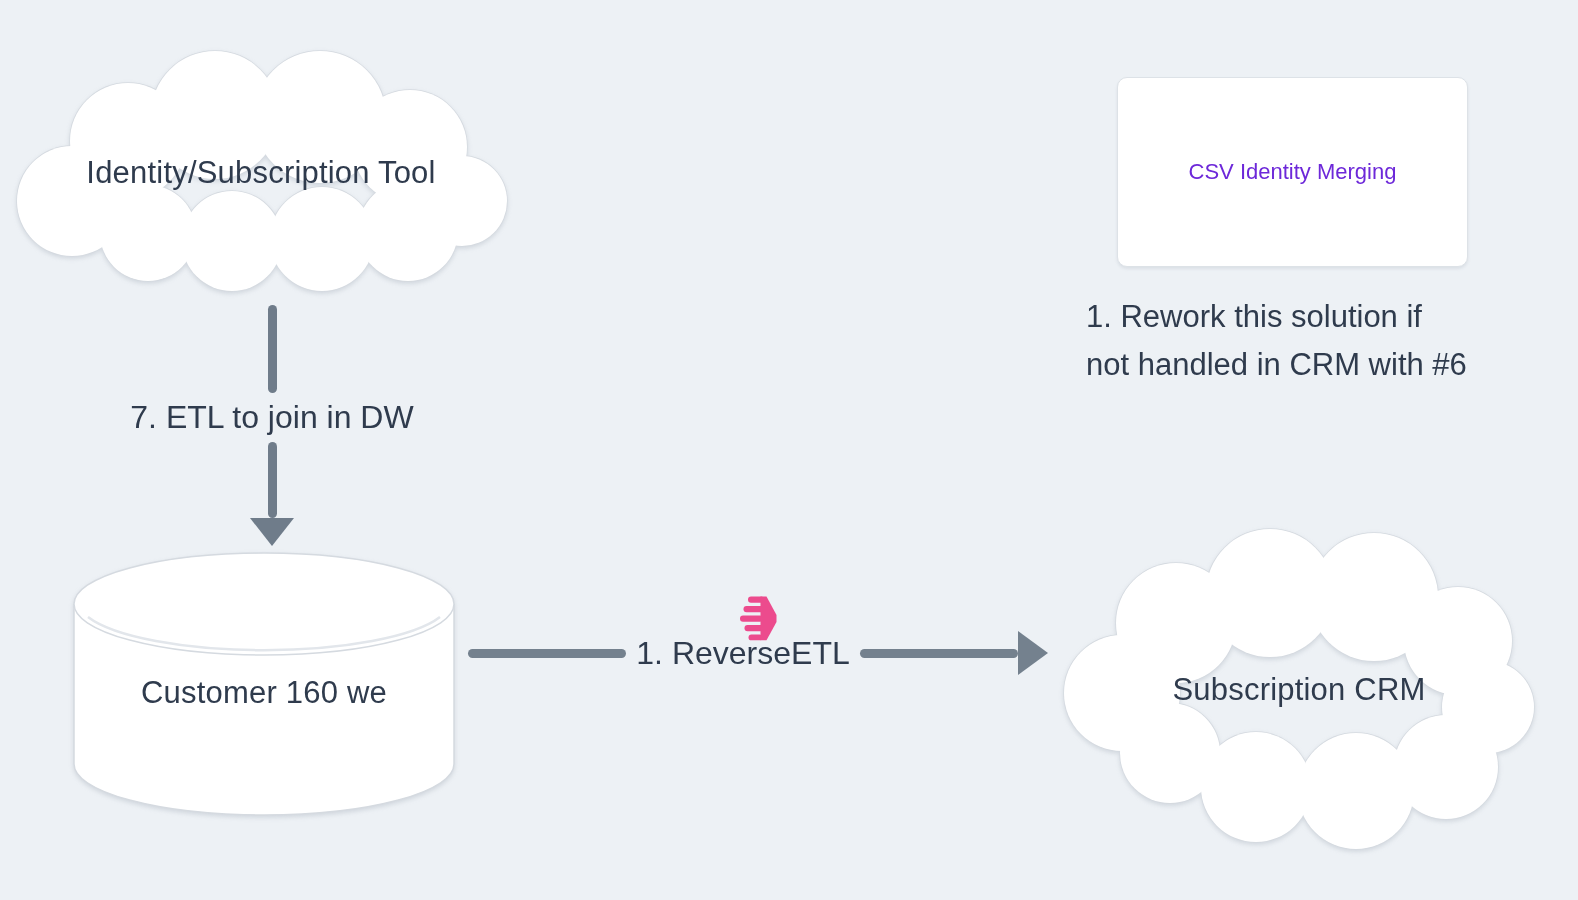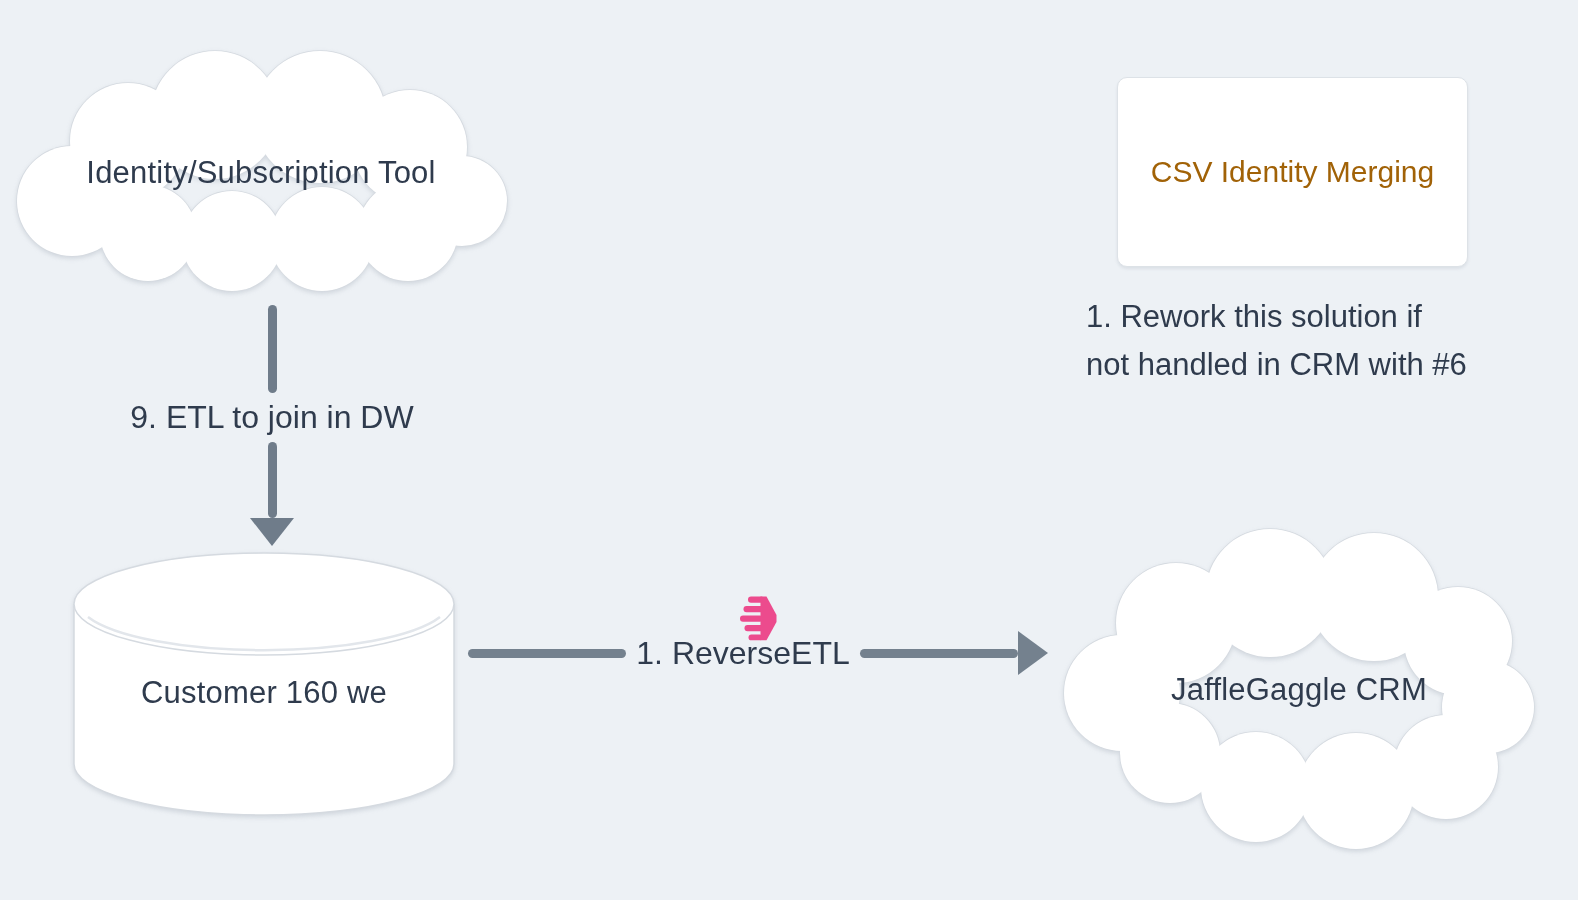--- a/index.html
+++ b/index.html
@@ -32,21 +32,21 @@
     position: absolute;
     left: 1117px; top: 77px;
     width: 351px; height: 190px;
     background: #FFFFFF;
     border: 1.5px solid #DDE2E7;
     border-radius: 10px;
     box-shadow: 0 2px 3px rgba(140,152,165,0.18);
     display: flex; align-items: center; justify-content: center;
   }
   .rect-node .rect-label {
-    color: #a16207; font-size: 30px; font-weight: 500; white-space: nowrap;
+    color: #6d28d9; font-size: 22px; font-weight: 500; white-space: nowrap;
   }
   .note {
     position: absolute;
     left: 1086px; top: 293px;
     color: #2F3B4D;
     font-size: 31px;
     font-weight: 500;
     line-height: 48px;
     white-space: nowrap;
   }
@@ -135,21 +135,21 @@
     <div class="rect-label">CSV Identity Merging</div>
   </div>
 
   <div class="note">
     <div>1. Rework this solution if</div>
     <div>not handled in CRM with #6</div>
   </div>
 
   <div class="v-edge">
     <div class="vline seg-top"></div>
-    <div class="edge-label">9. ETL to join in DW</div>
+    <div class="edge-label">7. ETL to join in DW</div>
     <div class="vline seg-bottom"></div>
     <div class="head-down"></div>
   </div>
 
   <div class="node" style="left:72px; top:551px; width:384px; height:266px;">
     <svg viewBox="0 0 384 266" width="384" height="266">
       <path d="M2 53 L2 213 A190 51 0 0 0 382 213 L382 53" fill="#FFFFFF" stroke="#D5DAE0" stroke-width="1.5"></path>
       <ellipse cx="192" cy="53" rx="190" ry="51" fill="#FFFFFF" stroke="#D5DAE0" stroke-width="1.5"></ellipse>
       <path d="M16 66 A186 49 0 0 0 368 66" fill="none" stroke="#E2E6EB" stroke-width="2.5"></path>
     </svg>
@@ -195,16 +195,16 @@
           <circle cx="112" cy="228" r="50"></circle>
         </g>
       </defs>
       <g class="cloud-outline">
           <use href="#bumps2"></use>
         </g>
       <g class="cloud-fill">
           <use href="#bumps2"></use>
         </g>
     </svg>
-    <div class="node-label" style="top:147px;">JaffleGaggle CRM</div>
+    <div class="node-label" style="top:147px;">Subscription CRM</div>
   </div>
 
 </div>
 
 </body></html>

